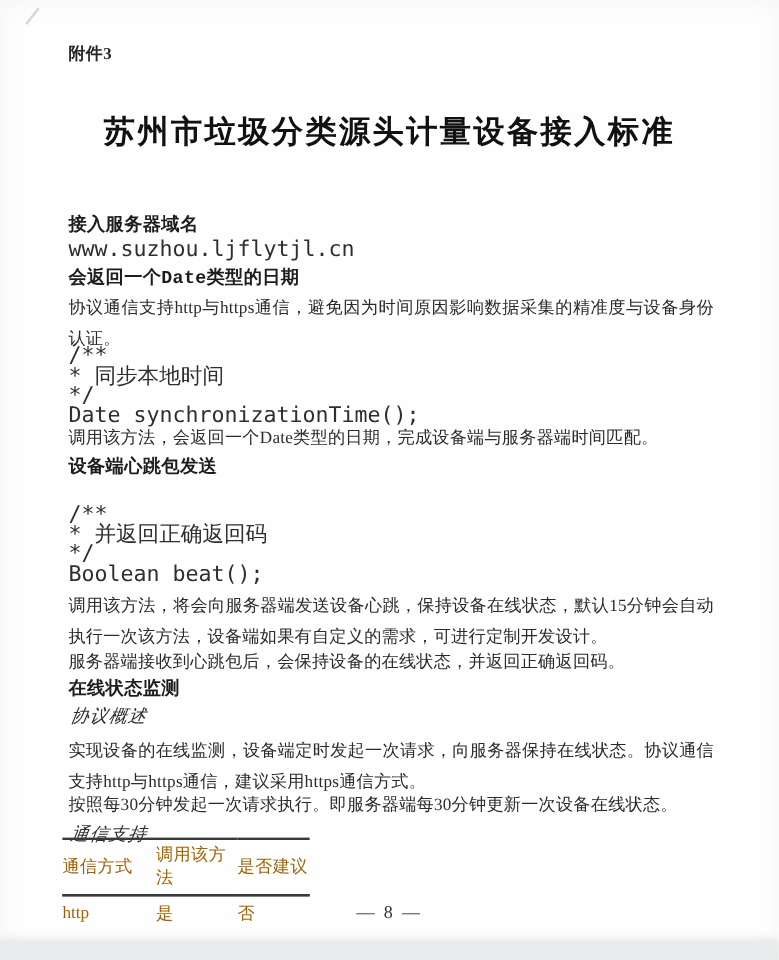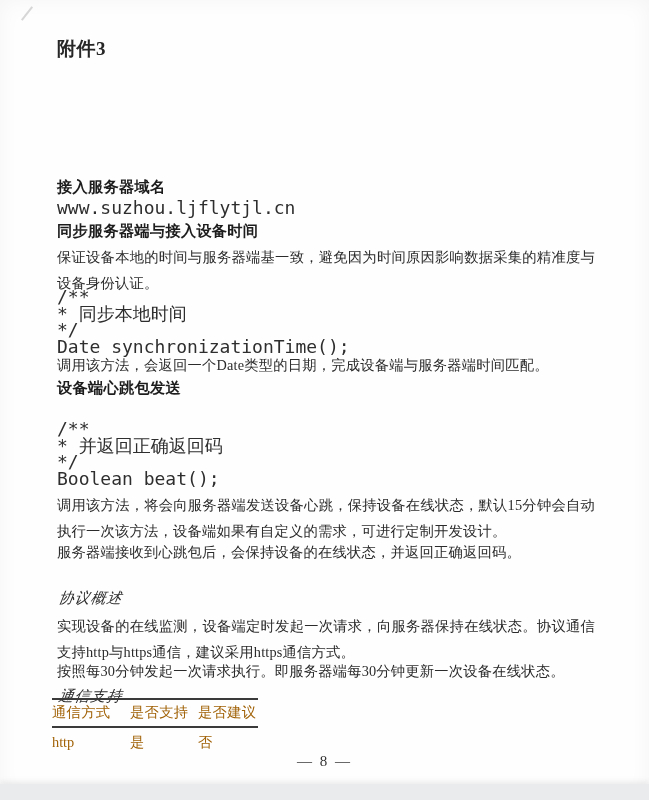--- a/index.html
+++ b/index.html
@@ -22,21 +22,21 @@
   .scan-mark {
     position: absolute; left: 26px; top: 5px;
     width: 2px; height: 17px;
     background: #8f8f8f; opacity: 0.35;
     transform: rotate(38deg);
   }
 
   .abs { position: absolute; left: 57px; width: 538px; }
 
   .attach {
-    font-size: 19px; font-weight: 600; color: #262626;
+    font-size: 14px; font-weight: 600; color: #262626;
     letter-spacing: 0.5px;
   }
   .title {
     position: absolute; left: 0; width: 649px;
     text-align: center;
     font-size: 26px; font-weight: 700; color: #111;
     letter-spacing: 2px;
     line-height: 36px;
   }
   .h {
@@ -94,54 +94,56 @@
 </style>
 </head>
 <body>
 
 <div class="page">
 
   <div class="scan-mark"></div>
 
   <div class="abs attach" style="top:36px">附件3</div>
 
+  <div class="title" style="top:92px">苏州市垃圾分类源头计量设备接入标准</div>
 
   <div class="abs h" style="top:177px">接入服务器域名</div>
   <div class="abs mono" style="top:199px">www.suzhou.ljflytjl.cn</div>
 
-  <div class="abs h" style="top:221px">同步服务器端与接入设备时间</div>
-  <div class="abs para" style="top:244px">保证设备本地的时间与服务器端基一致，避免因为时间原因影响数据采集的精准度与设备身份认证。</div>
+  <div class="abs h" style="top:221px">会返回一个Date类型的日期</div>
+  <div class="abs para" style="top:244px">协议通信支持http与https通信，避免因为时间原因影响数据采集的精准度与设备身份认证。</div>
   <div class="abs code-block" style="top:289px">
     <div class="code-line">/**</div>
     <div class="code-line">* 同步本地时间</div>
     <div class="code-line">*/</div>
     <div class="code-line">Date synchronizationTime();</div>
   </div>
   <div class="abs h" style="top:378px">设备端心跳包发送</div>
 
   <div class="abs body-line" style="top:354px">调用该方法，会返回一个Date类型的日期，完成设备端与服务器端时间匹配。</div>
   <div class="abs code-block" style="top:421px">
     <div class="code-line">/**</div>
     <div class="code-line">* 并返回正确返回码</div>
     <div class="code-line">*/</div>
     <div class="code-line">Boolean beat();</div>
   </div>
   <div class="abs para" style="top:492px">调用该方法，将会向服务器端发送设备心跳，保持设备在线状态，默认15分钟会自动执行一次该方法，设备端如果有自定义的需求，可进行定制开发设计。</div>
   <div class="abs body-line" style="top:541px">服务器端接收到心跳包后，会保持设备的在线状态，并返回正确返回码。</div>
 
+  <div class="abs h" style="top:563px">在线状态监测</div>
   <div class="abs sub-italic" style="top:587px"><span class="skew">协议概述</span></div>
   <div class="abs para" style="top:613px">实现设备的在线监测，设备端定时发起一次请求，向服务器保持在线状态。协议通信支持http与https通信，建议采用https通信方式。</div>
   <div class="abs body-line" style="top:660px">按照每30分钟发起一次请求执行。即服务器端每30分钟更新一次设备在线状态。</div>
   <div class="abs sub-italic" style="top:685px"><span class="skew">通信支持</span></div>
 
   <table class="comm">
     <thead>
       <tr>
         <th class="col1">通信方式</th>
-        <th class="col2">是否支持</th>
+        <th class="col2">调用该方法</th>
         <th class="col3">是否建议</th>
       </tr>
     </thead>
     <tbody>
       <tr>
         <td>http</td>
         <td>是</td>
         <td>否</td>
       </tr>
     </tbody>

